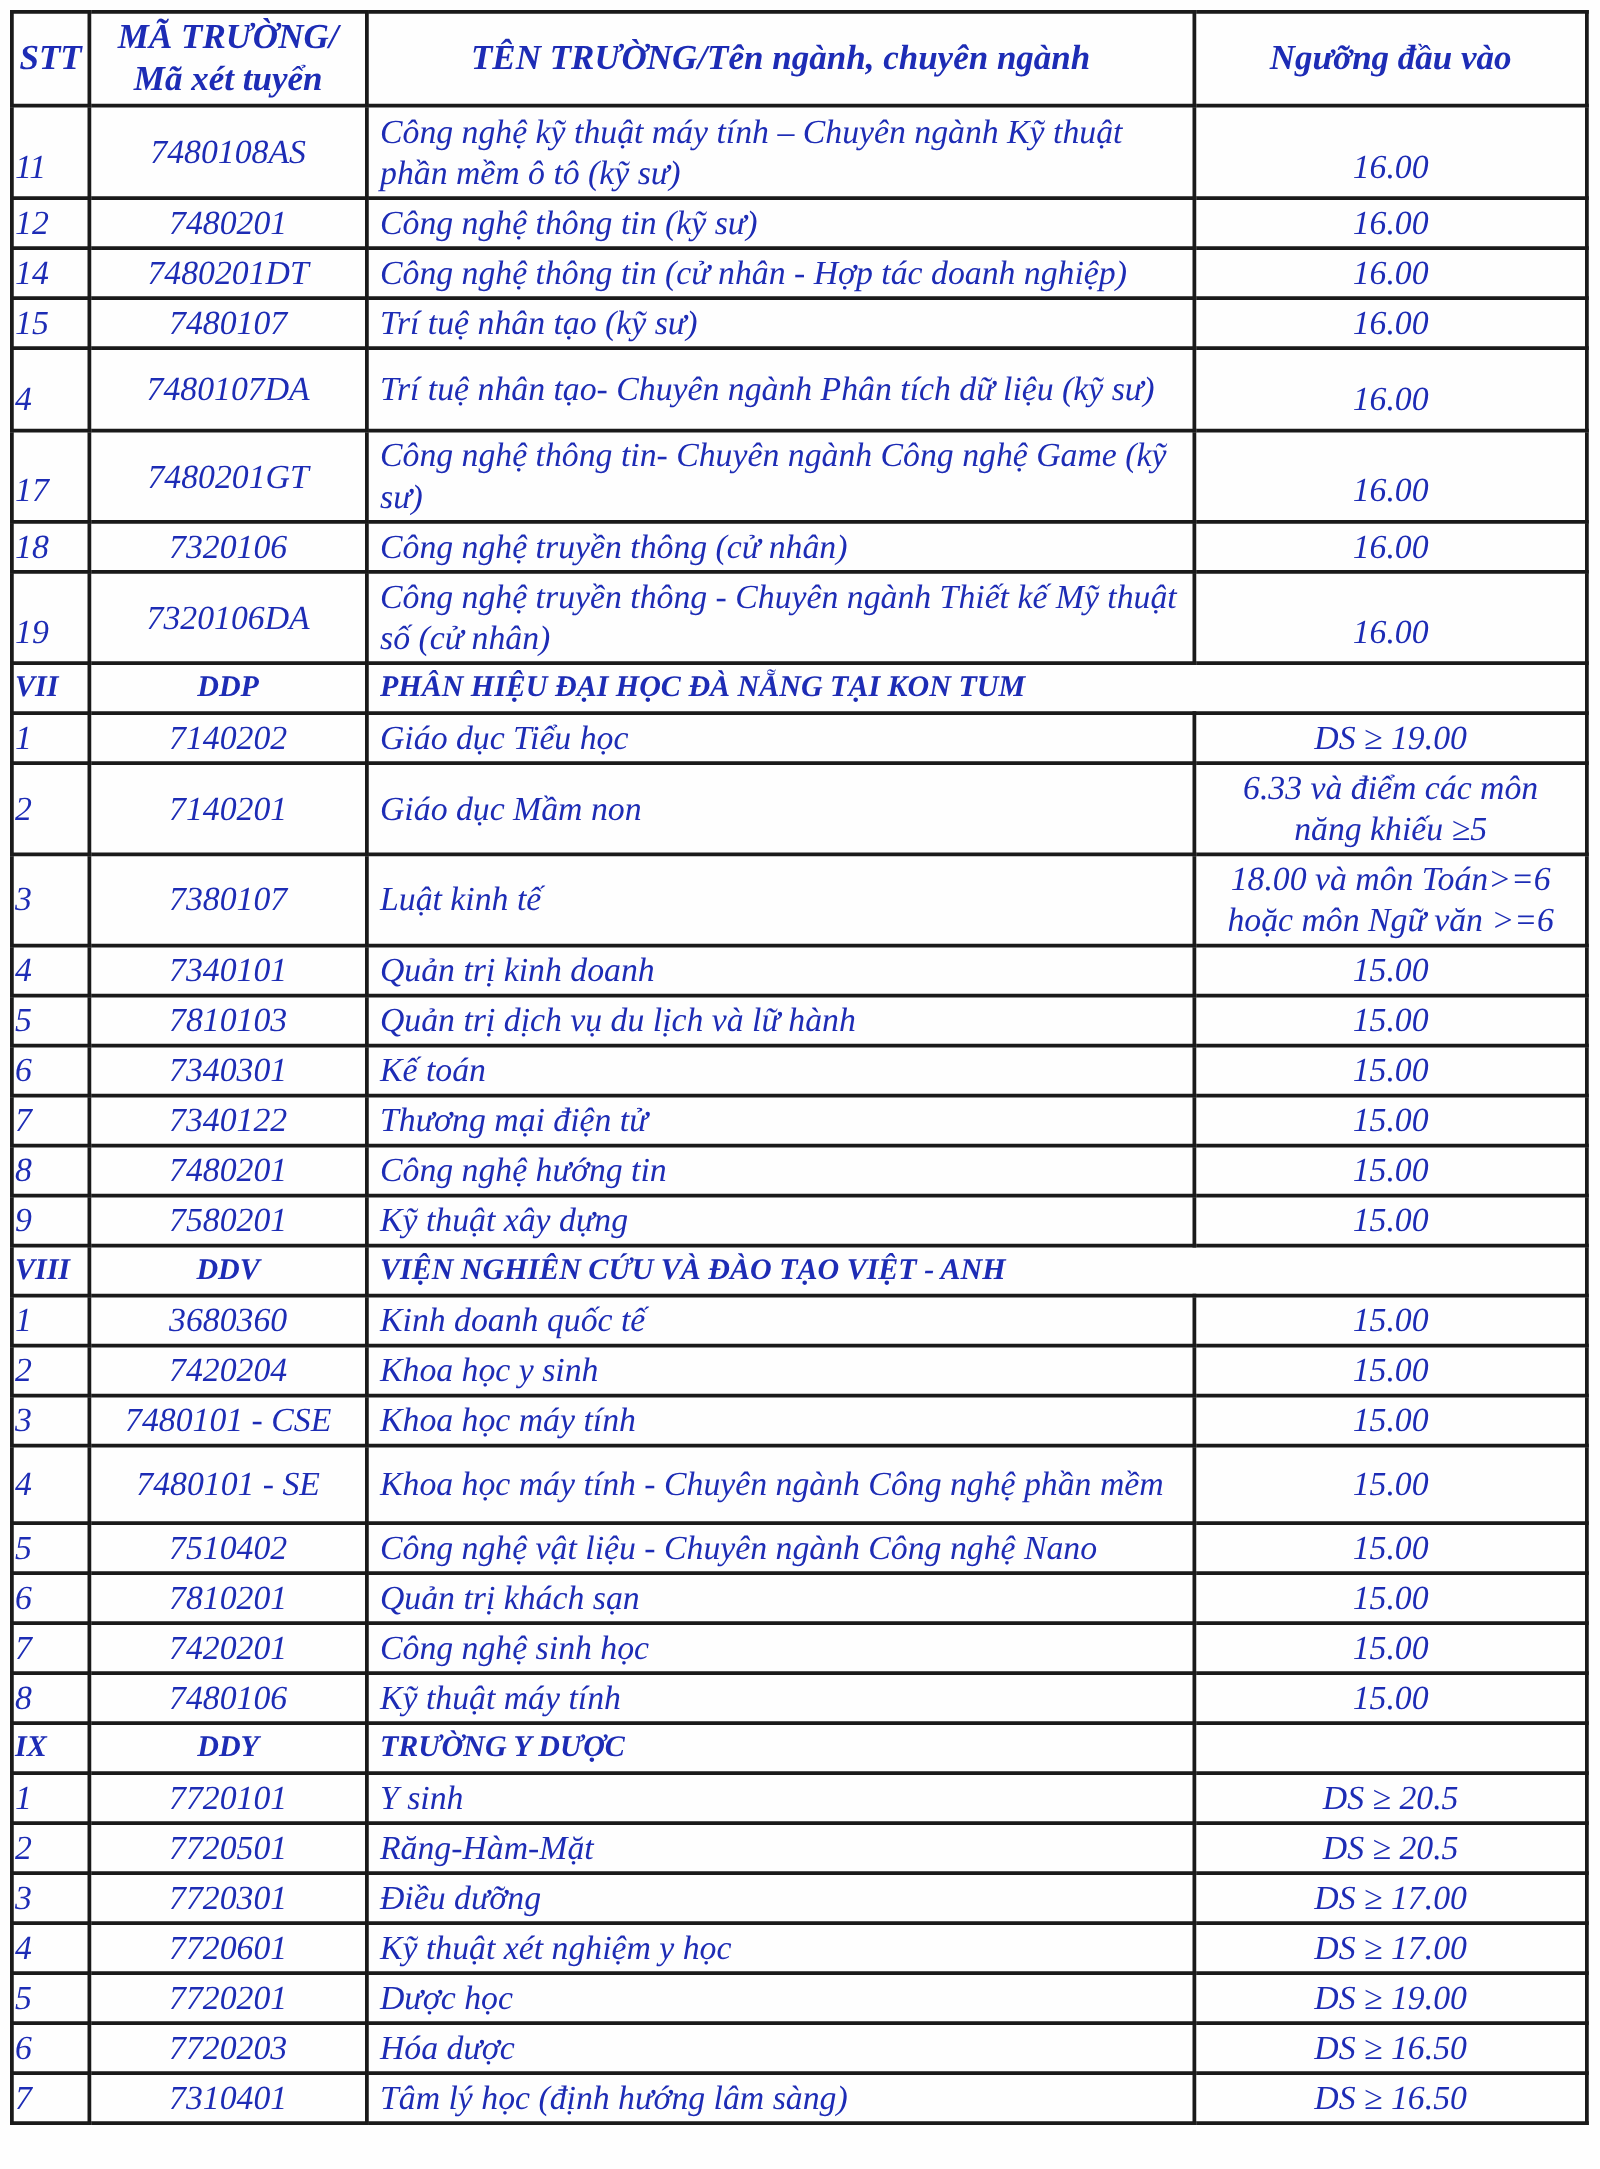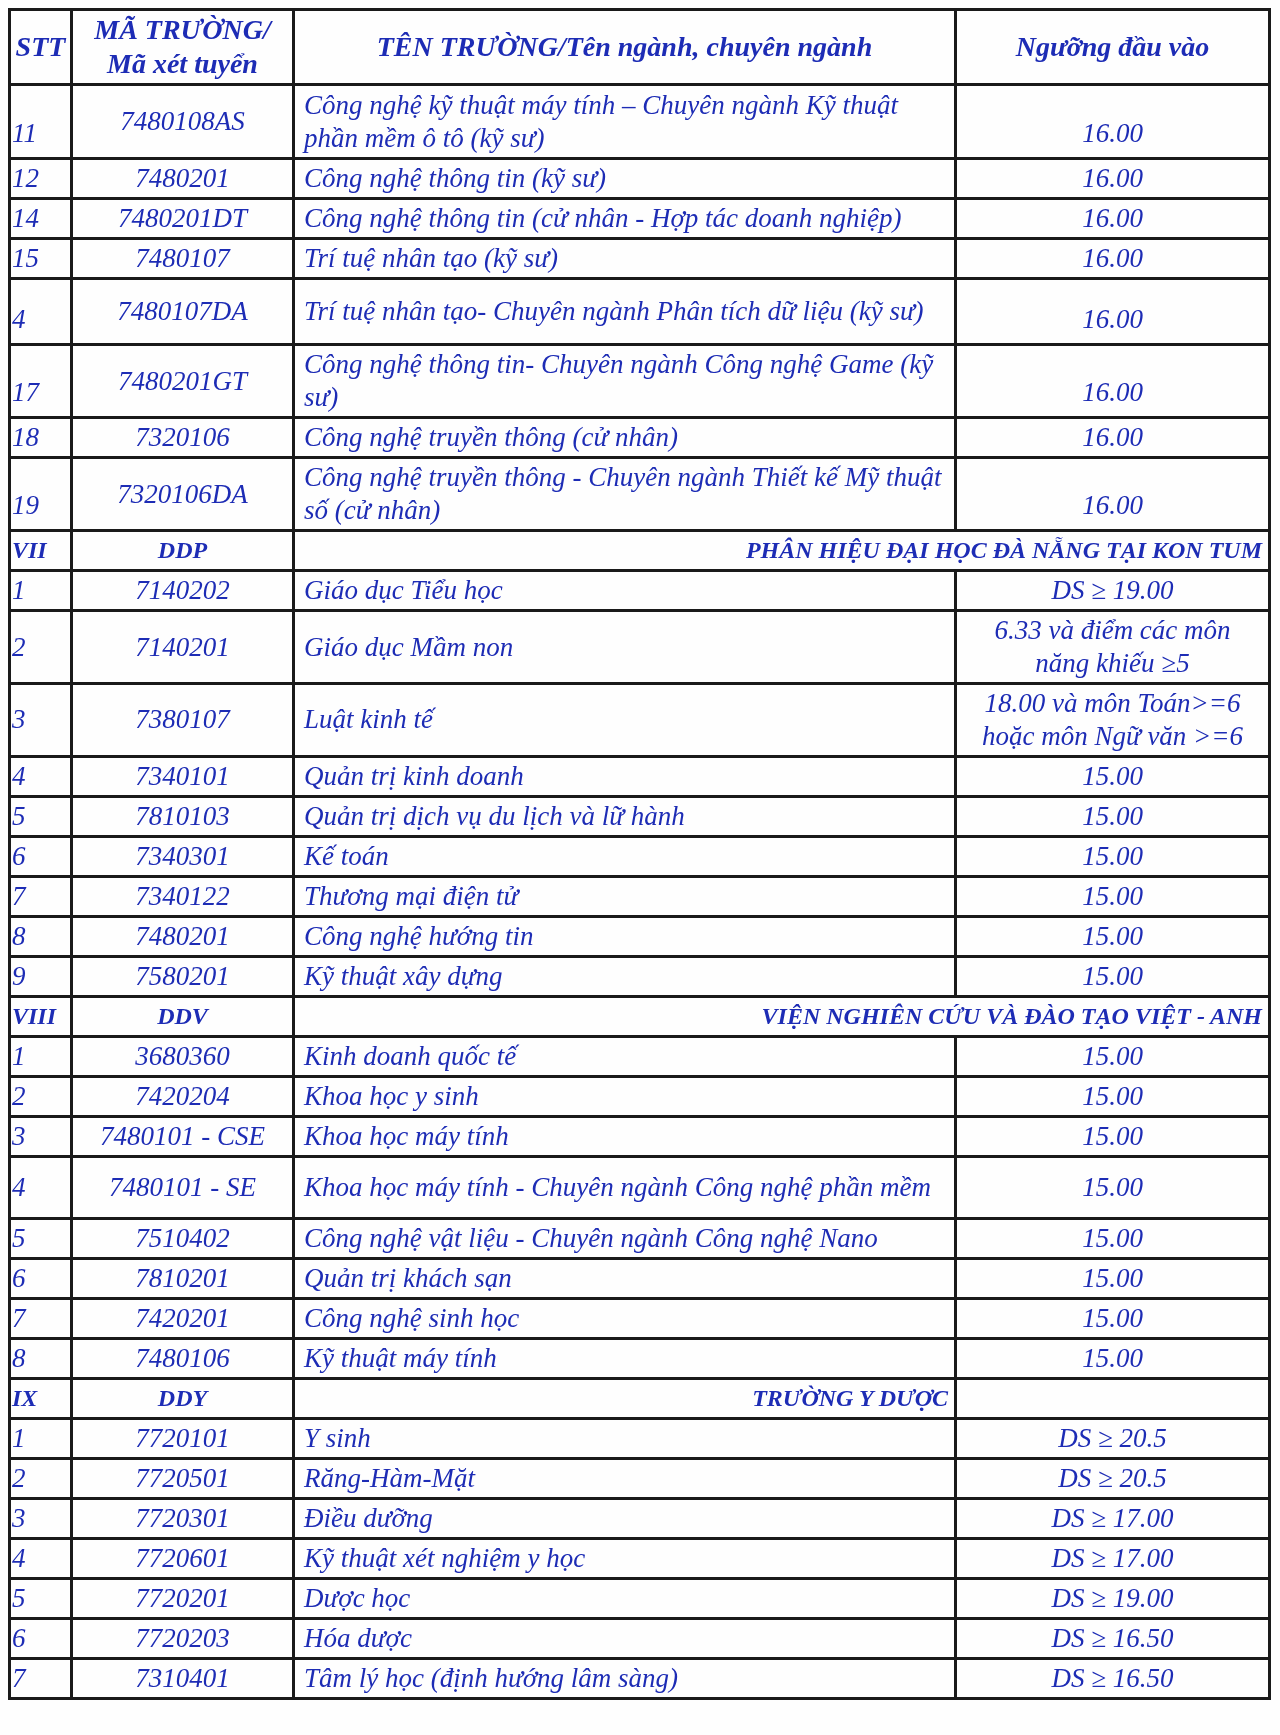--- a/index.html
+++ b/index.html
@@ -27,21 +27,21 @@
     line-height:1.22;
     vertical-align:middle;
     overflow:hidden;
   }
   .adm th{font-weight:bold;font-size:28px;text-align:center;padding:2px 4px;}
   .c-stt{text-align:left;}
   .c-code{text-align:center;padding:0 4px;}
   .c-name{text-align:left;padding:2px 6px 2px 9px;}
   .c-thr{text-align:center;padding:2px 8px;}
   tr.section td{font-weight:bold;font-size:24px;}
-  tr.section .c-name{padding-left:9px;text-align:right;}
+  tr.section .c-name{padding-left:9px;}
   td.vb{vertical-align:bottom;padding-bottom:7px;}
 </style>
 </head>
 <body>
 
 <div class="page">
   <table class="adm">
     <colgroup>
       <col style="width:62px">
       <col style="width:222px">

